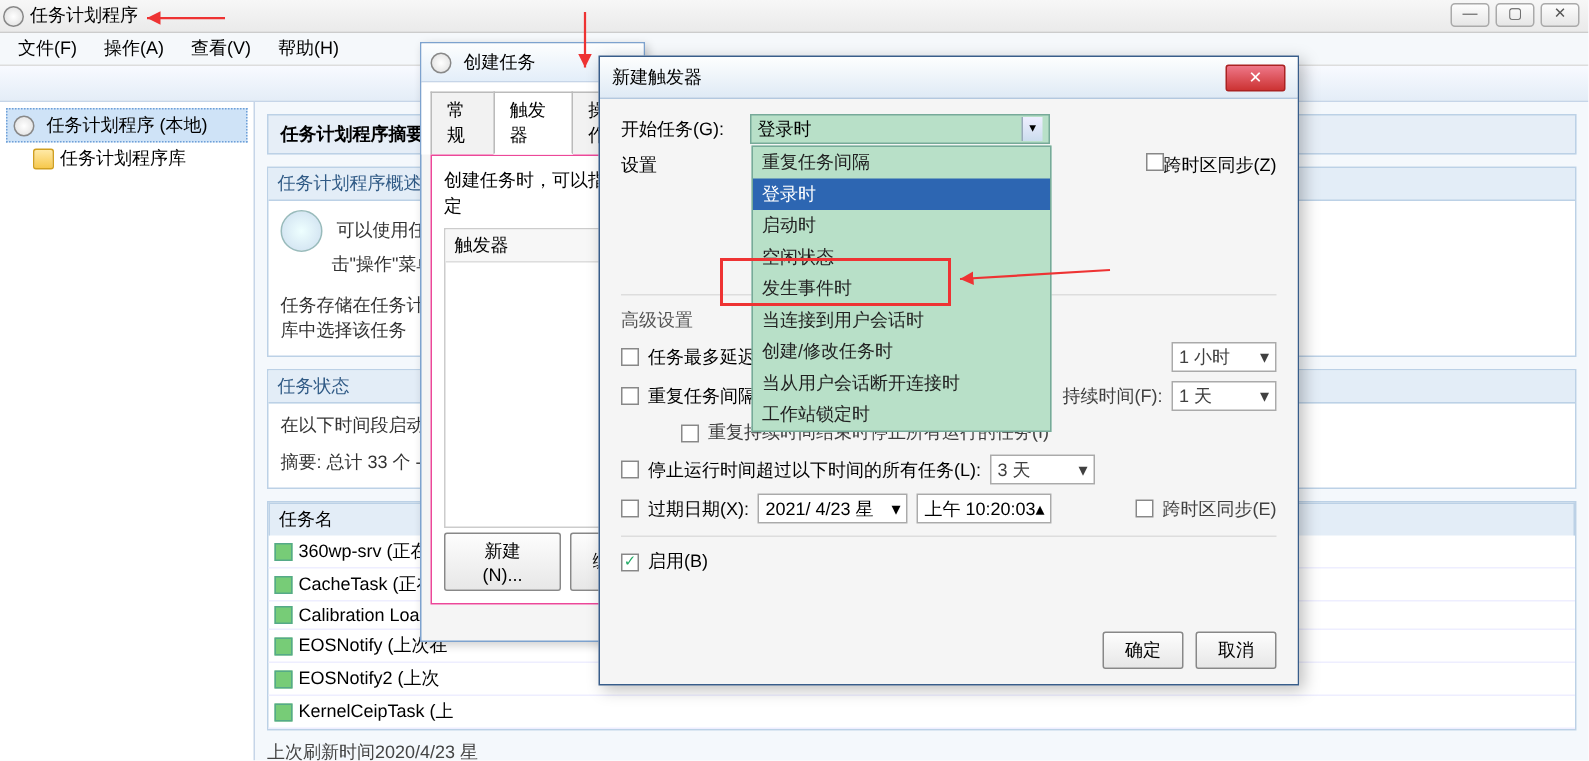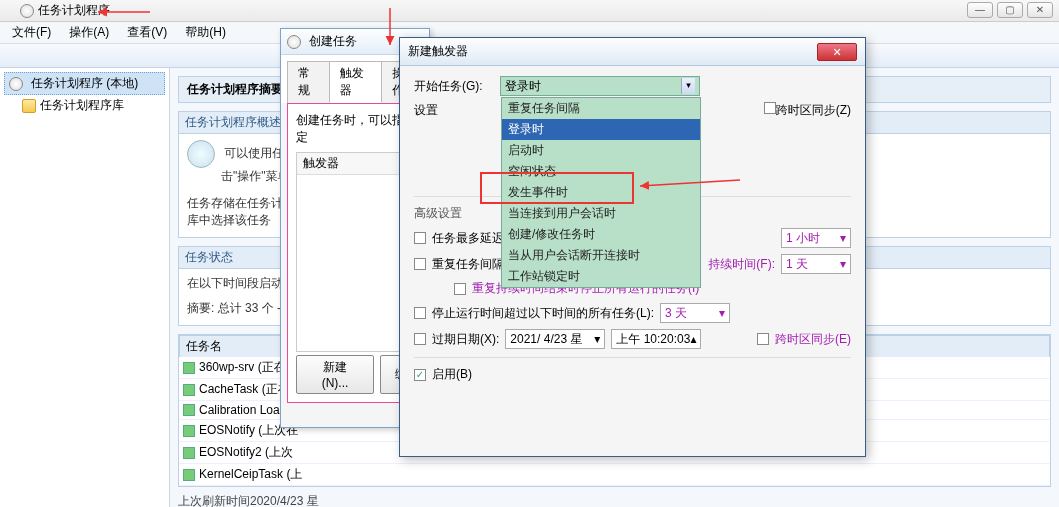--- a/index.html
+++ b/index.html
@@ -1,20 +1,20 @@
 <!DOCTYPE html>
 <html><head>
 <meta charset="utf-8">
 <style>
 * { box-sizing: border-box; margin: 0; padding: 0; font-family: "Microsoft YaHei", "SimSun", sans-serif; font-size: 12px; }
 body { background: #fff; width: 1059px; height: 507px; position: relative; overflow: hidden; }
 
 
 .main-window { position: absolute; left: 0; top: 0; width: 1059px; height: 507px; background: #fff; }
-.titlebar { height: 22px; background: linear-gradient(#f7f7f7,#eaeaea); border-bottom: 1px solid #ccc; display: flex; align-items: center; padding: 0 20px; }
+.titlebar { height: 22px; background: linear-gradient(#f7f7f7,#eaeaea); border-bottom: 1px solid #ccc; display: flex; align-items: center; padding: 0 2px; }
 .titlebar-icon { width: 14px; height: 14px; border: 1px solid #888; border-radius: 50%; margin-right: 4px; display: inline-block; background: radial-gradient(#fff,#ddd); }
 .win-ctrls { position: absolute; right: 6px; top: 2px; display: flex; gap: 4px; }
 .win-btn { width: 26px; height: 16px; border: 1px solid #aaa; background: linear-gradient(#fdfdfd,#e6e6e6); border-radius: 3px; text-align: center; line-height: 14px; font-size: 10px; color: #555; }
 
 .menubar { height: 22px; background: #f5f8fb; border-bottom: 1px solid #ddd; display: flex; align-items: center; padding-left: 4px; gap: 2px; }
 .menu-item { padding: 2px 8px; cursor: default; }
 
 .toolbar { height: 24px; background: linear-gradient(#f8faff,#e4edf7); border-bottom: 1px solid #c6d5e8; }
 
 .body { display: flex; height: calc(100% - 68px); }
@@ -71,21 +71,21 @@
 .radio { width: 12px; height: 12px; border: 1px solid #888; border-radius: 50%; display: inline-block; background: #fff; }
 .radio.checked::after { content: ""; display: block; width: 6px; height: 6px; background: #4a7; border-radius: 50%; margin: 2px; }
 
 .chk { width: 12px; height: 12px; border: 1px solid #888; display: inline-block; background: #fff; vertical-align: middle; }
 .chk.checked::after { content: "✓"; display: block; font-size: 10px; line-height: 10px; color: #2a6; text-align: center; }
 
 .hr { border: none; border-top: 1px solid #ddd; margin: 8px 0; }
 .section-label { color: #555; margin: 6px 0; }
 
 .small-combo { height: 20px; border: 1px solid #aaa; background: #fff; padding: 0 4px; display: inline-flex; align-items: center; justify-content: space-between; min-width: 70px; }
-.disabled-text { color: #a21caf; }
+.disabled-text { color: #404040; }
 
 .dlg2-btnrow { position: absolute; right: 14px; bottom: 10px; display: flex; gap: 8px; }
 
 
 .ann { position: absolute; z-index: 50; pointer-events: none; }
 </style>
 </head>
 <body>
 
 <div class="main-window">
@@ -309,20 +309,24 @@
       <span class="chk"></span>
       <span class="disabled-text">跨时区同步(E)</span>
     </div>
 
     <hr class="hr">
     <div class="form-row">
       <span class="chk checked"></span>
       <span>启用(B)</span>
     </div>
 
+    <div class="dlg2-btnrow">
+      <button class="btn">确定</button>
+      <button class="btn">取消</button>
+    </div>
   </div>
 </div>
 
 <div class="redbox ann" style="left:480px; top:172px; width:154px; height:32px;"></div>
 
 <svg class="ann" style="left:0;top:0;width:1059px;height:507px">
   <defs>
       <marker id="ah" markerWidth="8" markerHeight="8" refX="6" refY="3" orient="auto">
         <path d="M0,0 L6,3 L0,6 Z" fill="#e33"></path>
       </marker>

